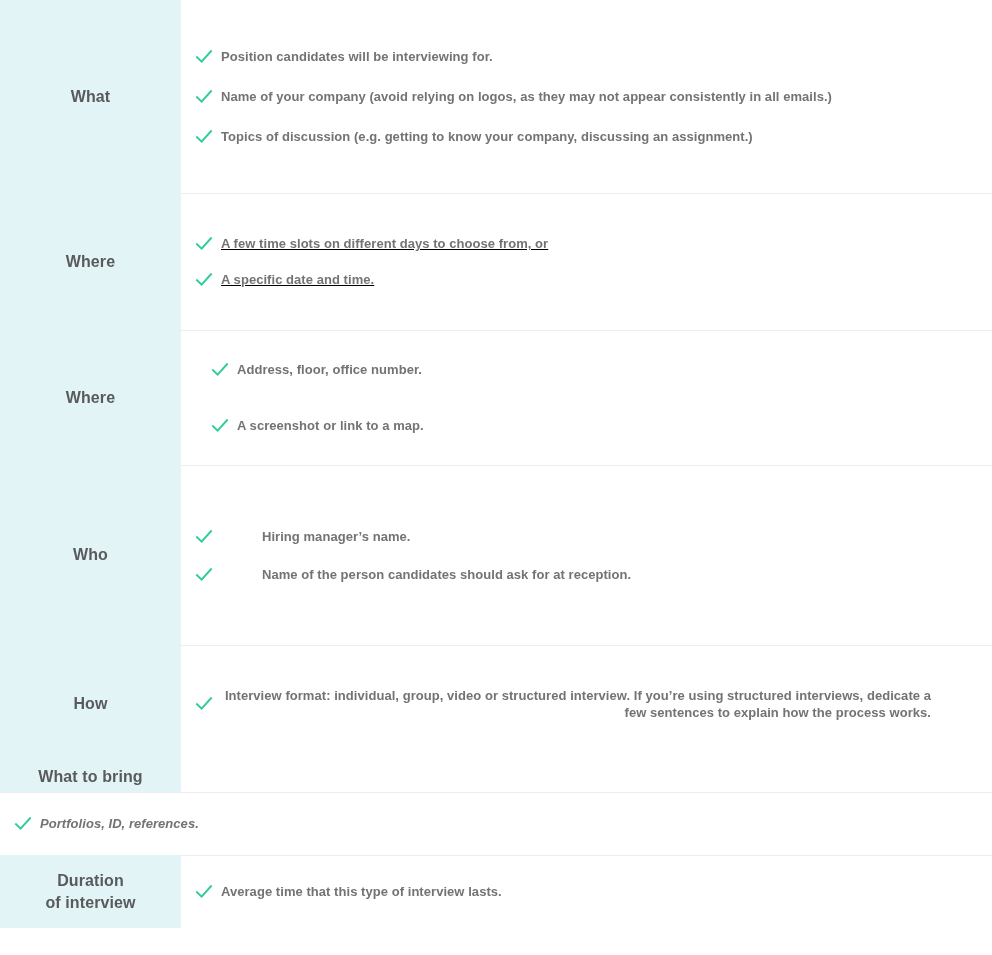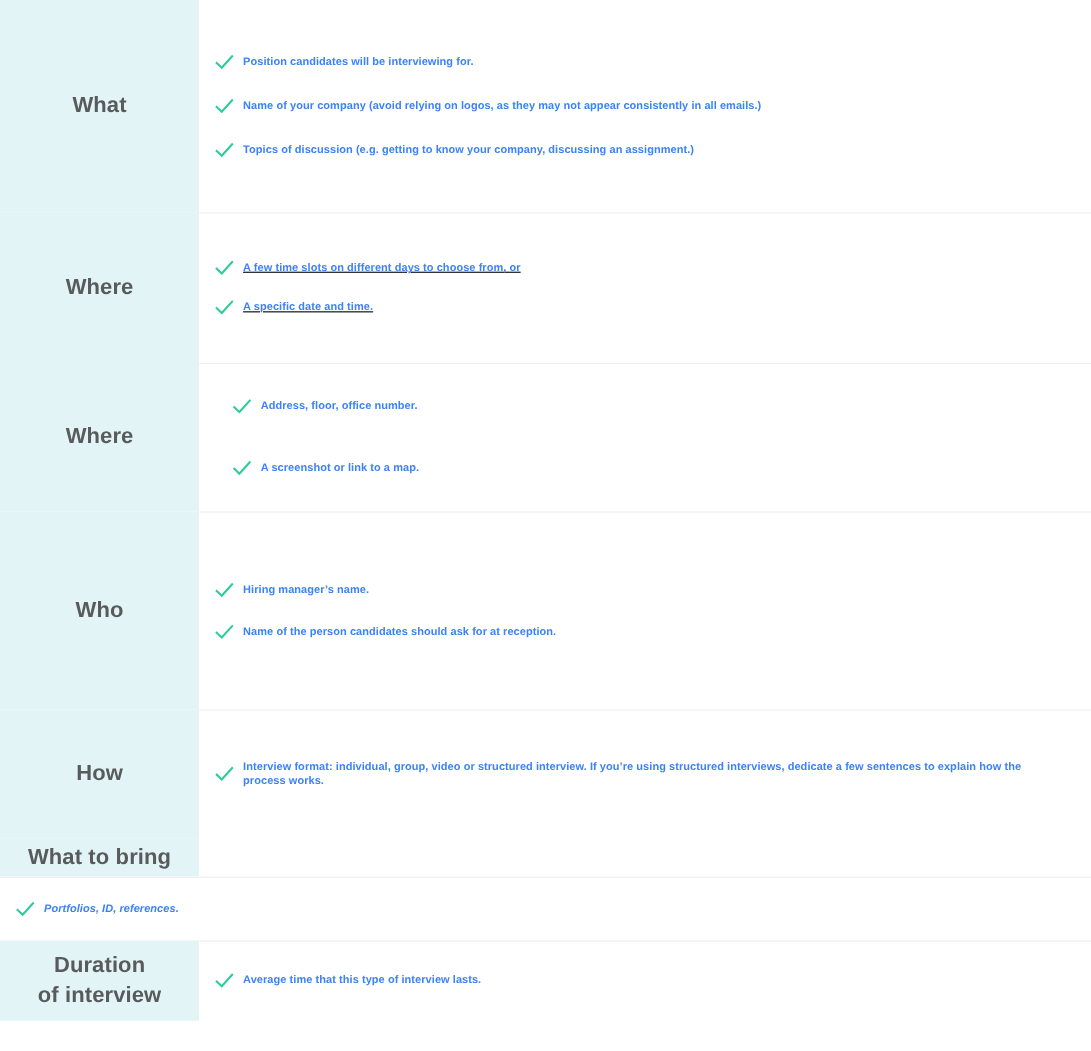--- a/index.html
+++ b/index.html
@@ -36,21 +36,21 @@
     background: #e3f4f7;
     display: flex;
     align-items: center;
     justify-content: center;
     text-align: center;
     box-sizing: border-box;
     padding: 4px 8px;
   }
 
   .row-label-text {
-    font-size: 20px;
+    font-size: 16px;
     font-weight: bold;
     color: #585a5c;
     line-height: 1.35;
     letter-spacing: 0.1px;
   }
 
   .row-items-cell {
     flex: 1 1 auto;
     background: #ffffff;
     border-top: 1px solid #ededed;
@@ -80,41 +80,42 @@
     justify-content: center;
     padding-left: 6px;
     box-sizing: border-box;
   }
 
   .check-icon svg {
     display: block;
   }
 
   .item-text {
-    font-size: 10px;
+    font-size: 13px;
     font-weight: bold;
-    color: #3b82f6;
+    color: #737373;
     line-height: 1.32;
     letter-spacing: 0.05px;
     padding-right: 10px;
+    text-align: right;
   }
 
   
   .row-what        { height: 193px; }
   .row-when        { height: 137px; }
   .row-where       { height: 135px; }
   .row-who         { height: 180px; }
   .row-how         { height: 117px; }
   .row-bring       { height: 93px; flex-direction: column;  }
   .row-duration    { height: 73px; }
 
   .row-what   .item-line { margin: 11px 0; }
   .row-when   .item-line { margin: 9px 0; text-decoration: underline; }
   .row-where  .item-line { margin: 19px 0; padding-left: 16px; }
-  .row-who    .item-line { margin: 10px 0; }
+  .row-who    .item-line { margin: 10px 0; gap: 41px; }
   .row-how    .item-line { margin: 0; }
   .row-bring  .item-line { margin: 0; font-style: italic; }
   .row-duration .item-line { margin: 0; }
 
   .row-what .row-items-cell,
   .row-when .row-items-cell,
   .row-where .row-items-cell,
   .row-who .row-items-cell {
     justify-content: center;
   }

